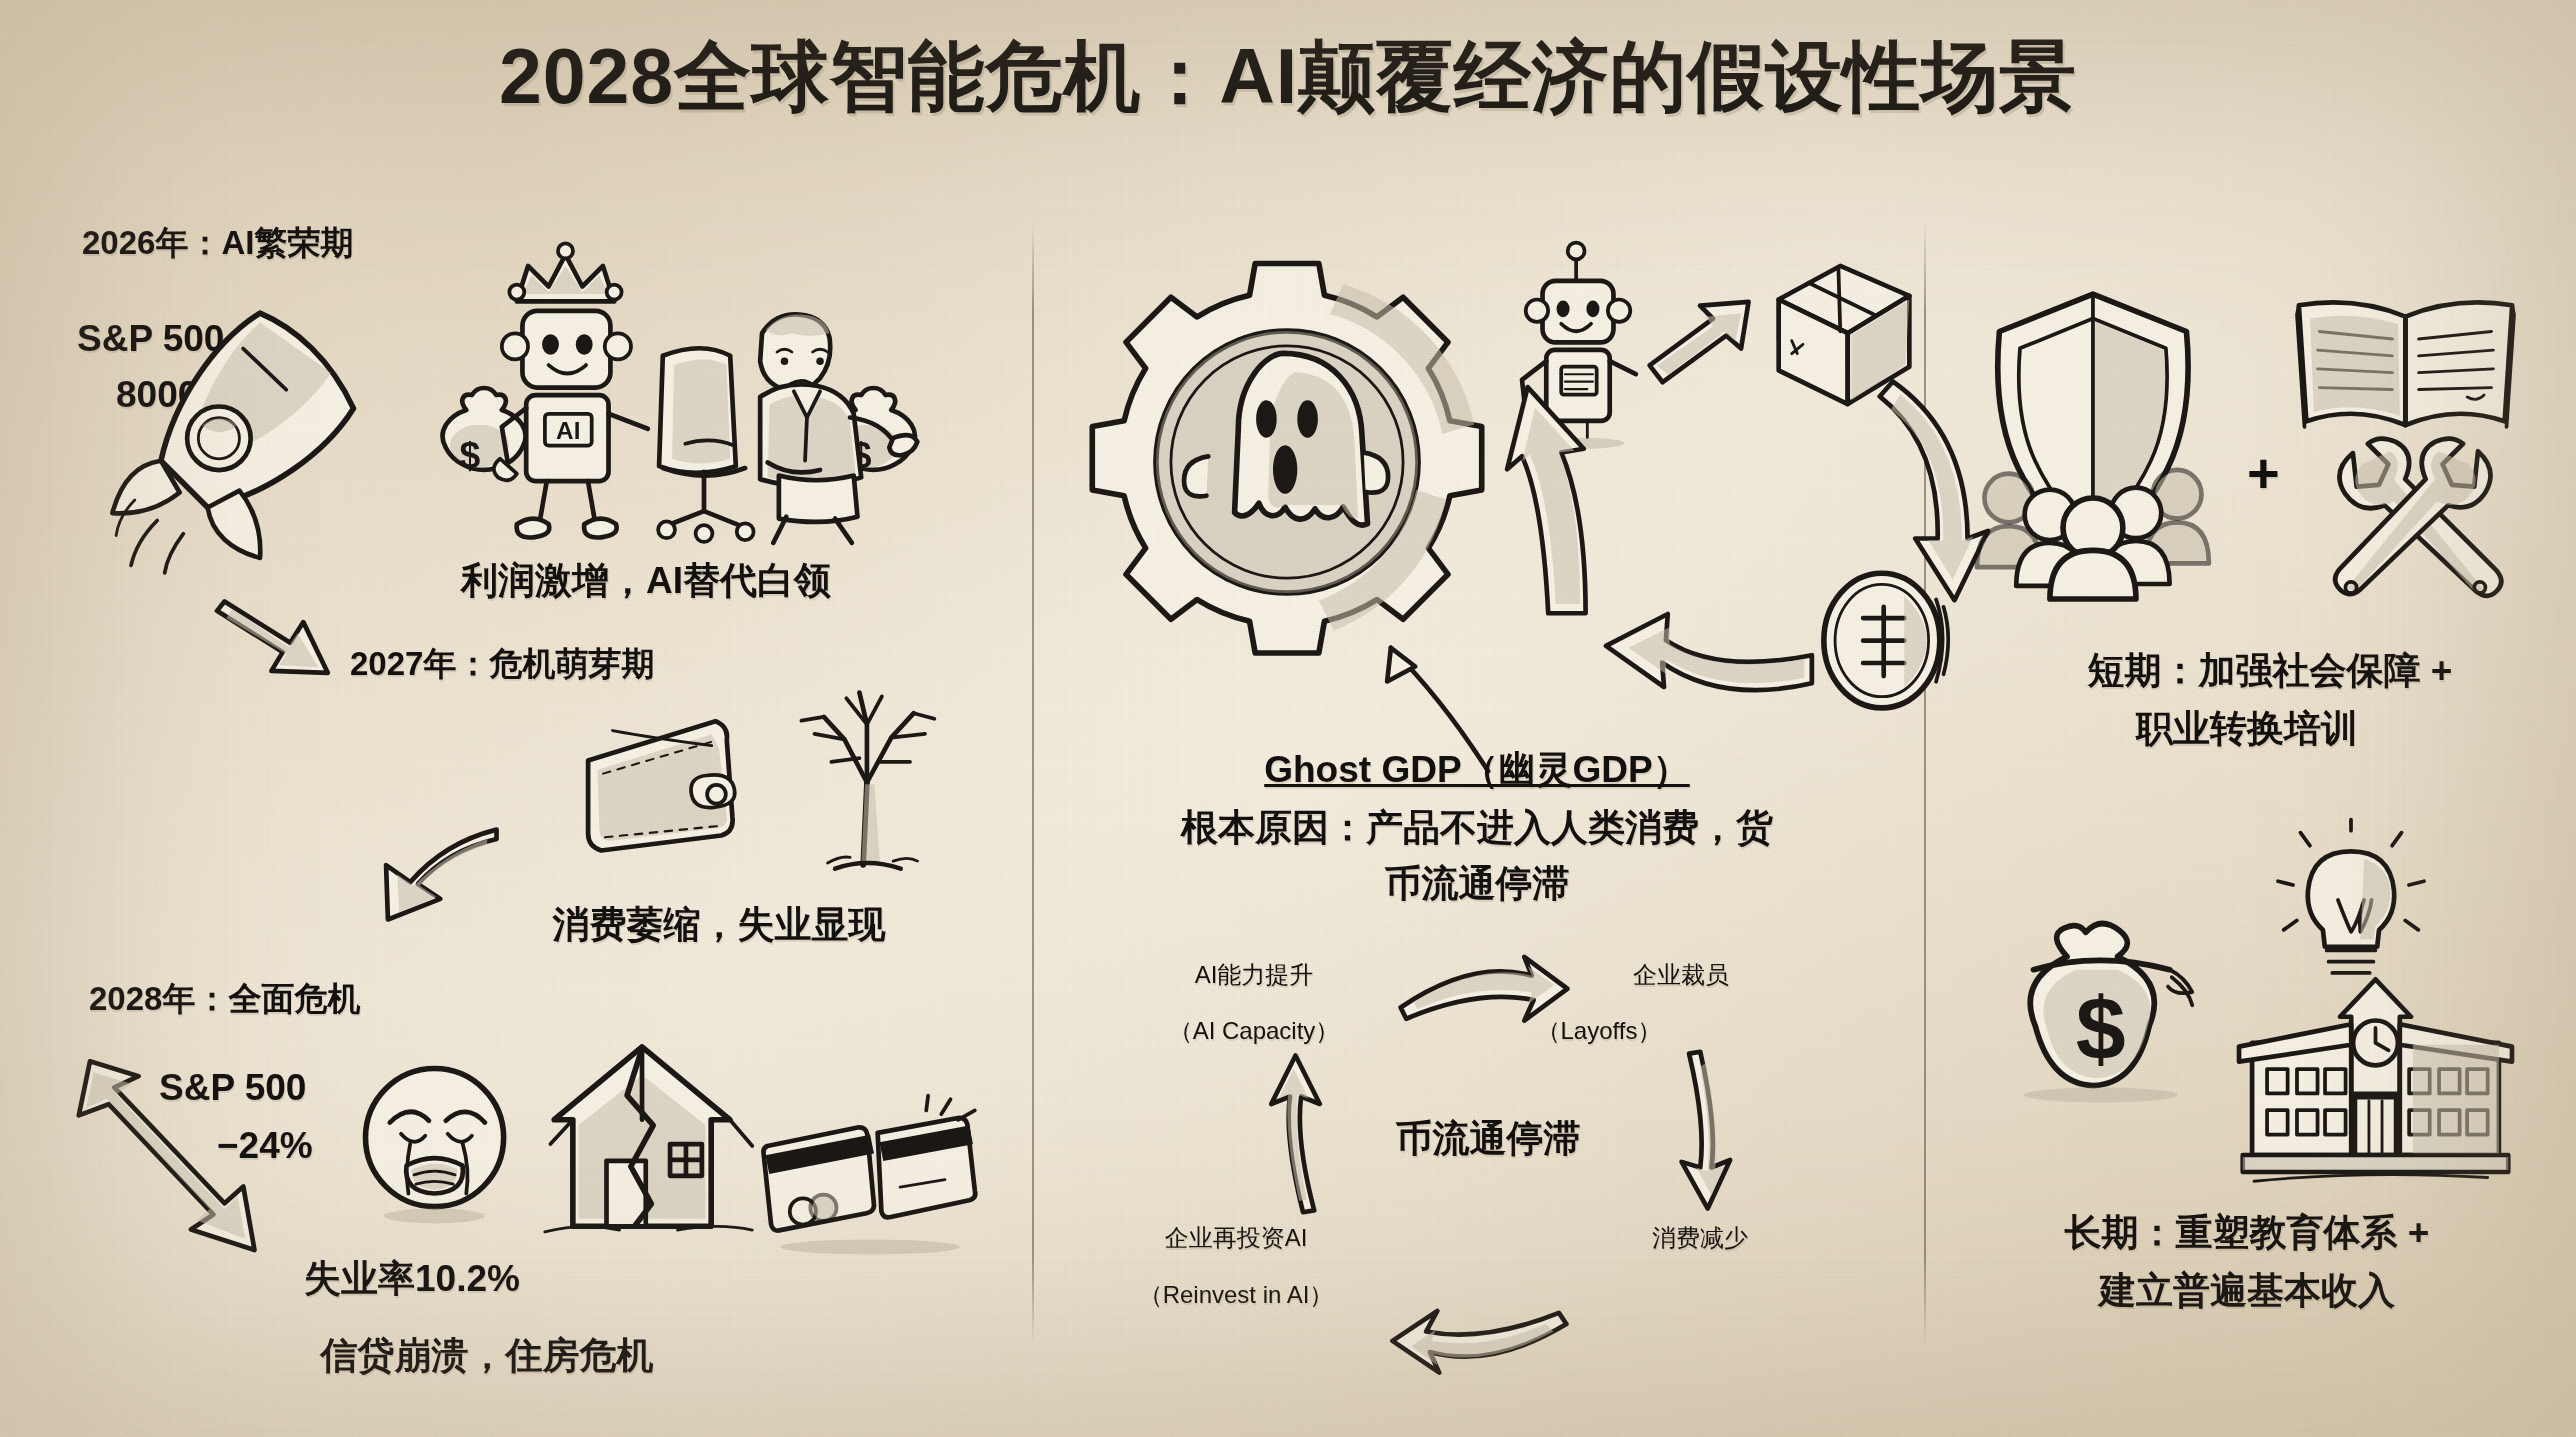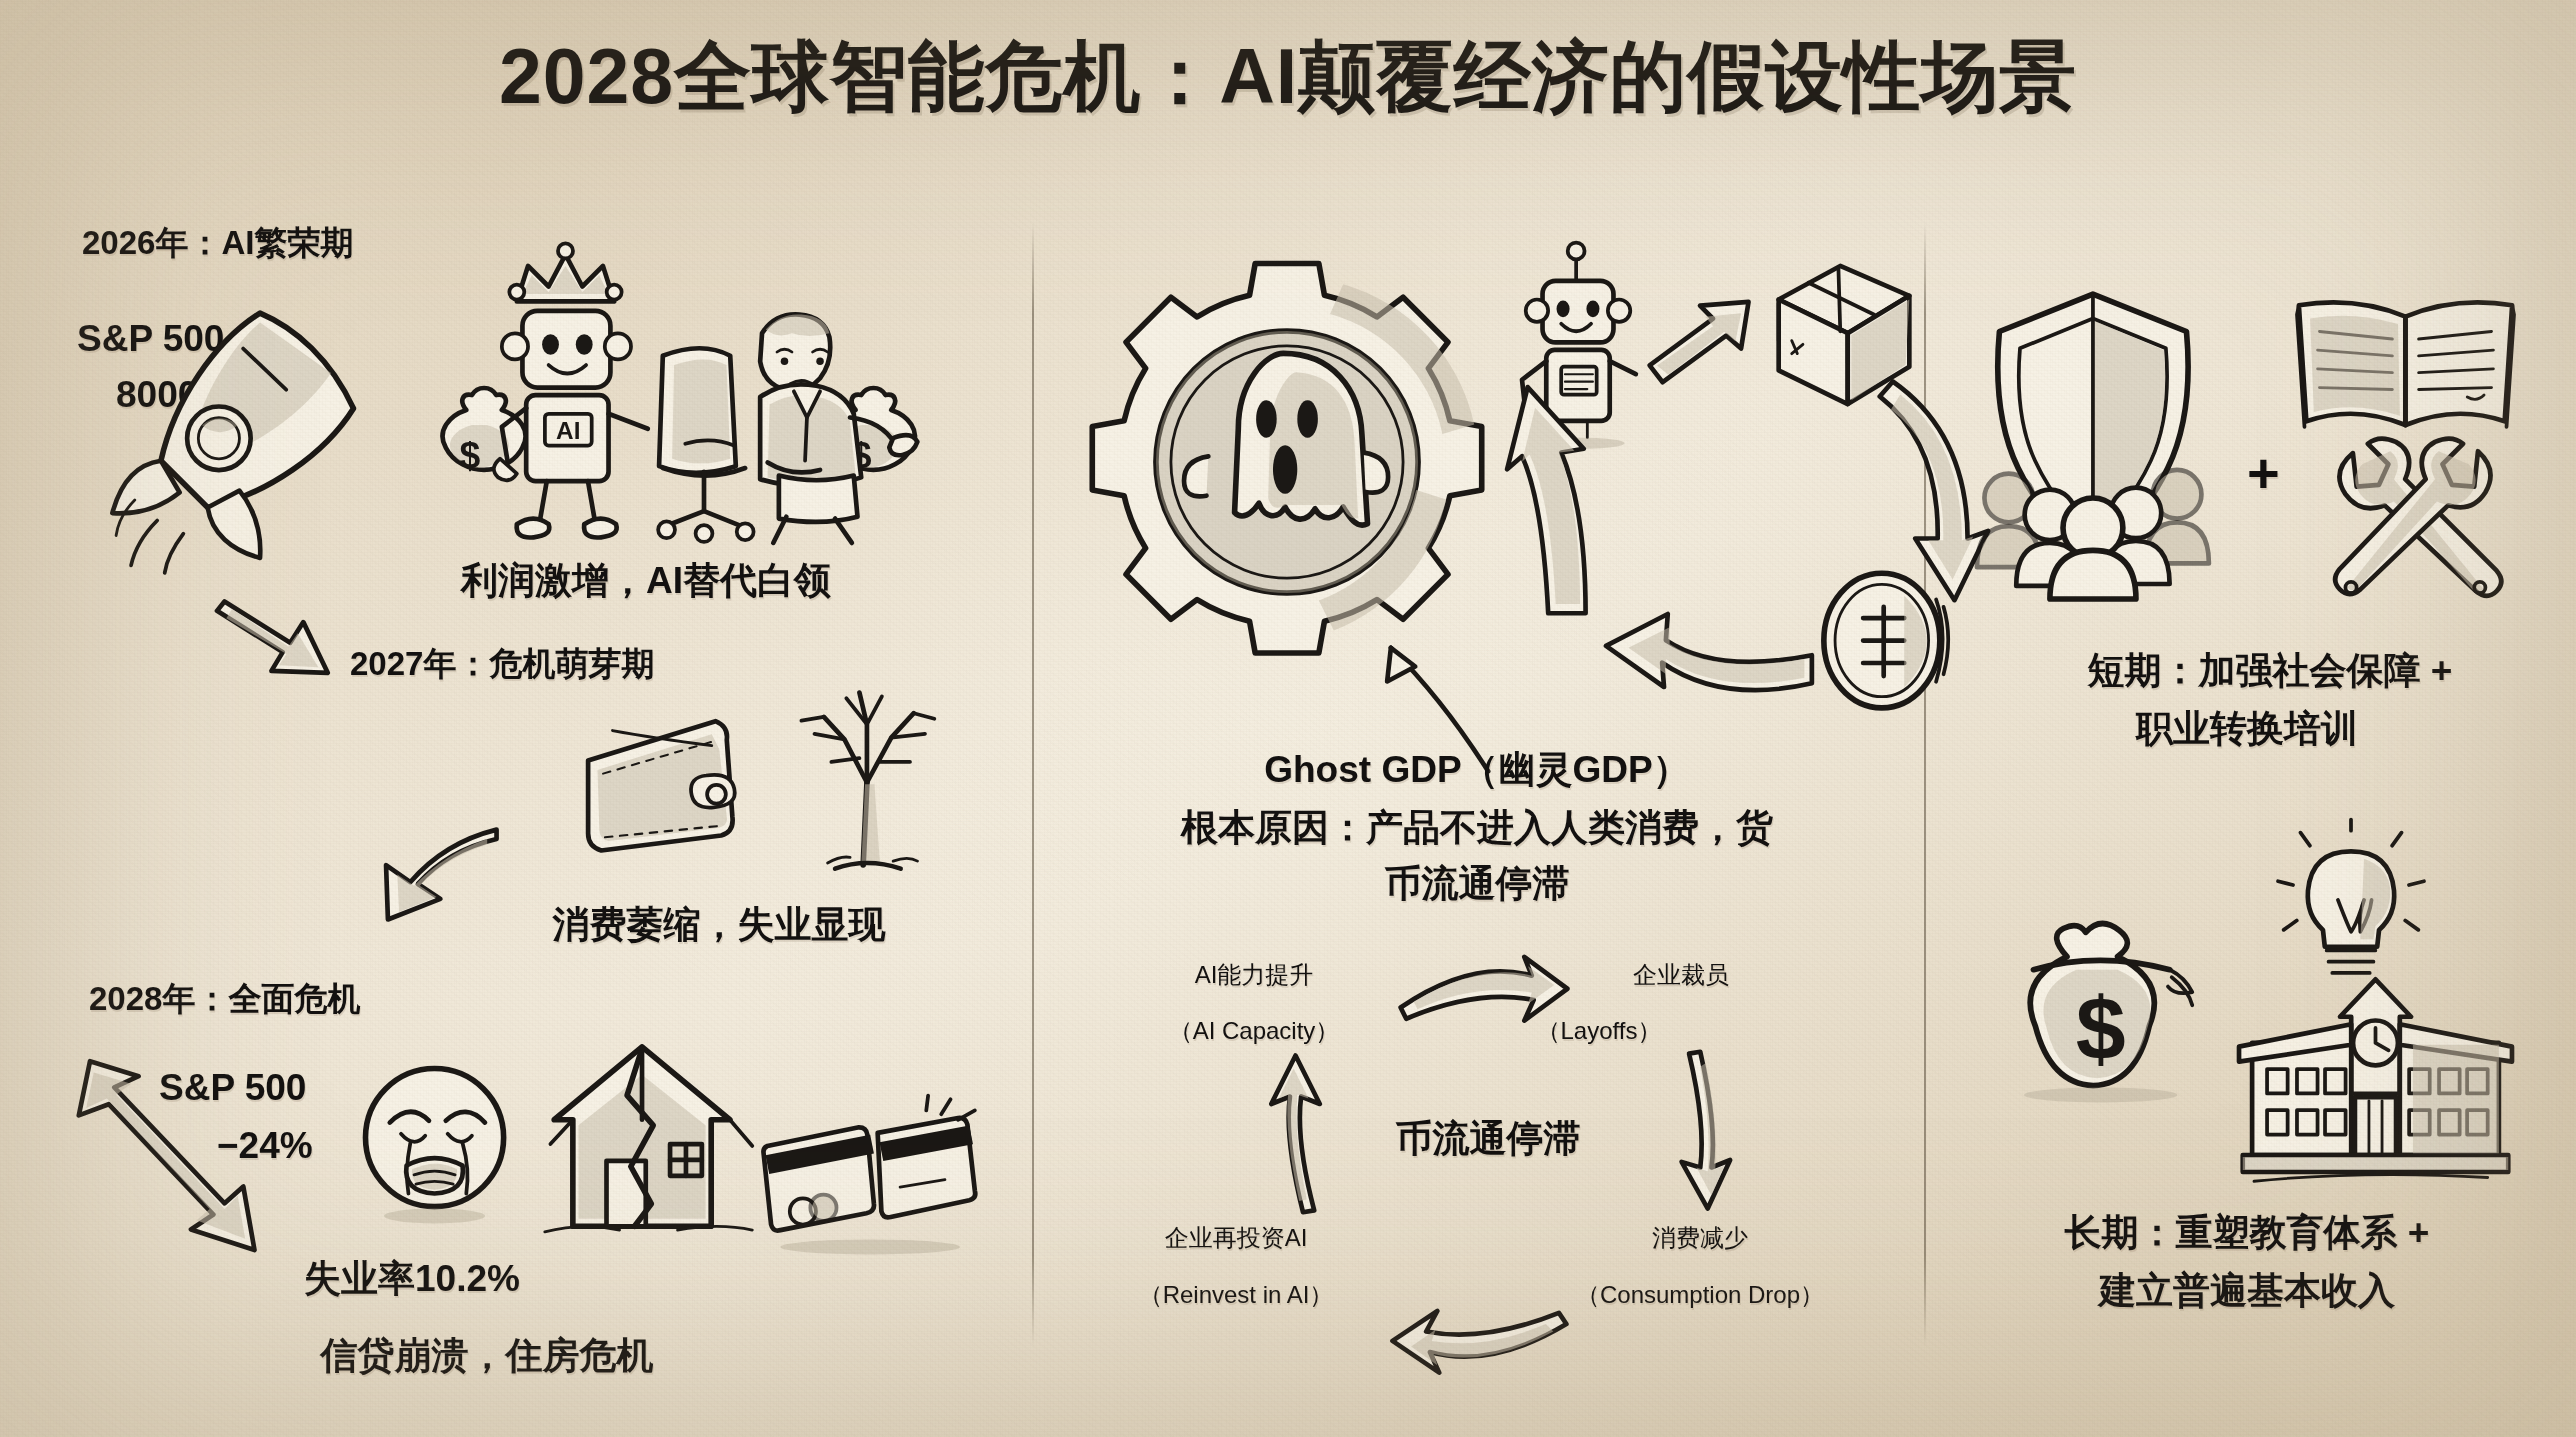--- a/index.html
+++ b/index.html
@@ -328,32 +328,31 @@
   <svg style="position:absolute;left:1507px;top:374px;" width="103" height="243" viewBox="0 0 110 260">
     <path class="ink w5 fillw" d="M44 256 q-6-120 -28-168 l-16 14 l22-88 l60 66 l-24 4 q26 62 26 172 Z"></path>
     <path class="sh" d="M52 246 q-6-114-28-160 l-8 8 l14-58 l42 46 l-16 2 q22 60 22 162 Z"></path>
   </svg>
 
   <svg style="position:absolute;left:1346px;top:599px;" width="159" height="178" viewBox="0 0 170 190">
     <path class="ink w5" d="M152 184 Q104 108 48 52"></path>
     <path class="ink w5 fillw" d="M48 52 L44 88 L74 72 Z"></path>
   </svg>
 
-  <div class="tx bd ctr" style="left:1477px;top:745px;">Ghost GDP（幽灵GDP）</div>
+  <div class="tx bd ctr" style="left:1477px;top:745px;text-decoration:underline;">Ghost GDP（幽灵GDP）</div>
   <div class="tx bd ctr" style="left:1477px;top:803px;">根本原因：产品不进入人类消费，货</div>
   <div class="tx bd ctr" style="left:1477px;top:859px;">币流通停滞</div>
 
   <div class="tx sm ctr" style="left:1254px;top:959px;">AI能力提升</div>
   <div class="tx sm ctr" style="left:1254px;top:1015px;">（AI Capacity）</div>
 
   <div class="tx sm ctr" style="left:1681px;top:959px;">企业裁员</div>
   <div class="tx sm ctr" style="left:1599px;top:1015px;">（Layoffs）</div>
 
   <div class="tx sm ctr" style="left:1700px;top:1222px;">消费减少</div>
-  <div class="tx sm ctr" style="left:1700px;top:1279px;">（Consumption Drop）</div>
 
   <div class="tx sm ctr" style="left:1236px;top:1222px;">企业再投资AI</div>
   <div class="tx sm ctr" style="left:1236px;top:1279px;">（Reinvest in AI）</div>
 
   <div class="tx bd ctr" style="left:1488px;top:1114px;">币流通停滞</div>
 
   <svg style="position:absolute;left:1395px;top:955px;" width="178" height="75" viewBox="0 0 190 80">
     <path class="ink w5 fillw" d="M6 56 q76-52 140-34 l-8-20 l46 34 l-46 34 l10-22 q-60-12-136 20 Z"></path>
     <path class="sh" d="M20 50 q70-42 126-28 l-4-10 l28 20 l-28 20 l4-12 q-62-10-122 18 Z"></path>
   </svg>

